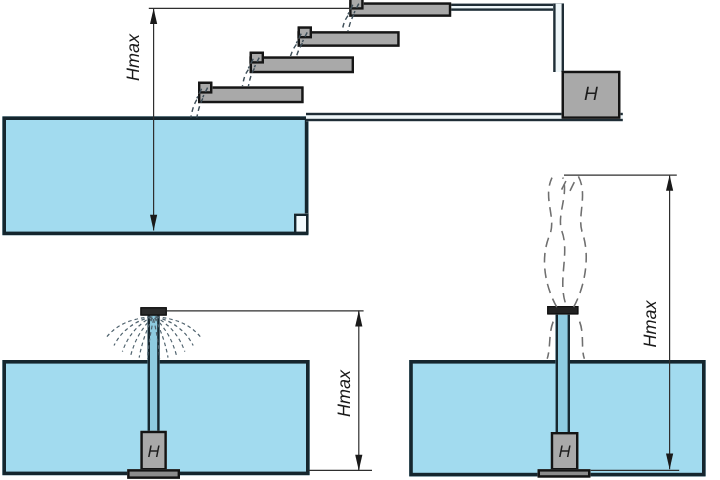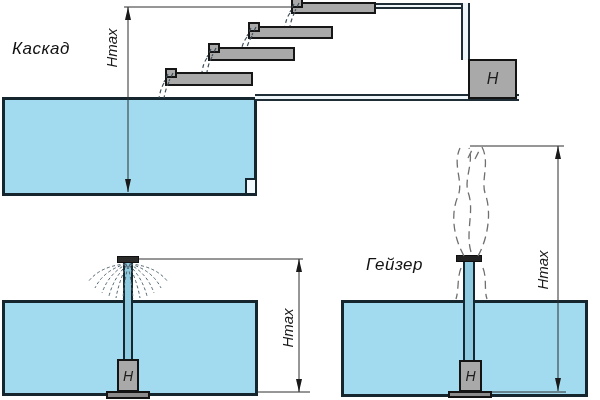--- a/index.html
+++ b/index.html
@@ -53,21 +53,20 @@
     position:absolute;background:#f2fafd;border:2px solid #15262e;
     box-sizing:border-box;
   }
   svg.overlay{position:absolute;left:0;top:0;pointer-events:none;}
 </style>
 </head>
 <body>
 
 <div id="canvas">
 
-  <div class="section-label" style="left:12px;top:39px;">Каскад</div>
 
   <div class="basin" style="left:2px;top:97px;width:255px;height:99px;"></div>
 
   <div class="drain" style="left:245px;top:178px;width:12px;height:17px;"></div>
 
   <div class="pipe-h" style="left:255px;top:94px;width:264px;height:7px;"></div>
 
   <div class="pipe-h" style="left:372px;top:3px;width:98px;height:6px;"></div>
   <div class="pipe-h" style="left:461px;top:3px;width:9px;height:57px;border:none;border-left:2px solid #1f2d36;border-right:2px solid #1f2d36;background:#eef6f9;"></div>
 
@@ -96,21 +95,20 @@
   <div class="pipe-v" style="left:123px;top:262px;width:10px;height:98px;"></div>
   <div class="nozzle" style="left:117px;top:256px;width:22px;height:7px;"></div>
 
   <div class="pump" style="left:117px;top:359px;width:22px;height:33px;font-size:14px;">
     <span>H</span>
   </div>
   <div class="pump-base" style="left:106px;top:391px;width:44px;height:8px;"></div>
 
   <div class="hmax" style="left:265px;top:320px;">Hmax</div>
 
-  <div class="section-label" style="left:366px;top:255px;">Гейзер</div>
 
   <div class="basin" style="left:341px;top:300px;width:247px;height:97px;"></div>
 
   <div class="pipe-v" style="left:463px;top:262px;width:12px;height:99px;"></div>
   <div class="nozzle" style="left:456px;top:255px;width:26px;height:7px;background:#222;"></div>
 
   <div class="pump" style="left:459px;top:360px;width:23px;height:32px;font-size:14px;">
     <span>H</span>
   </div>
   <div class="pump-base" style="left:448px;top:391px;width:44px;height:7px;"></div>

